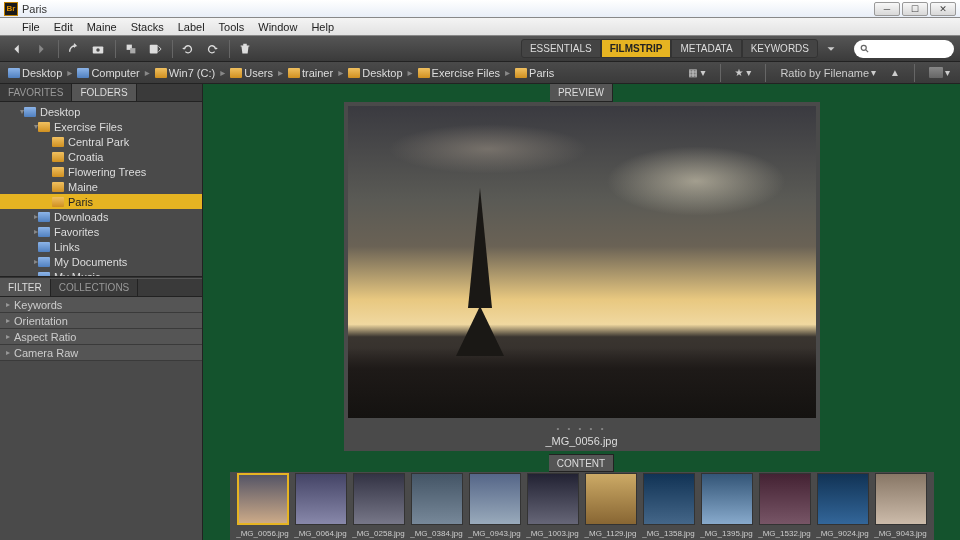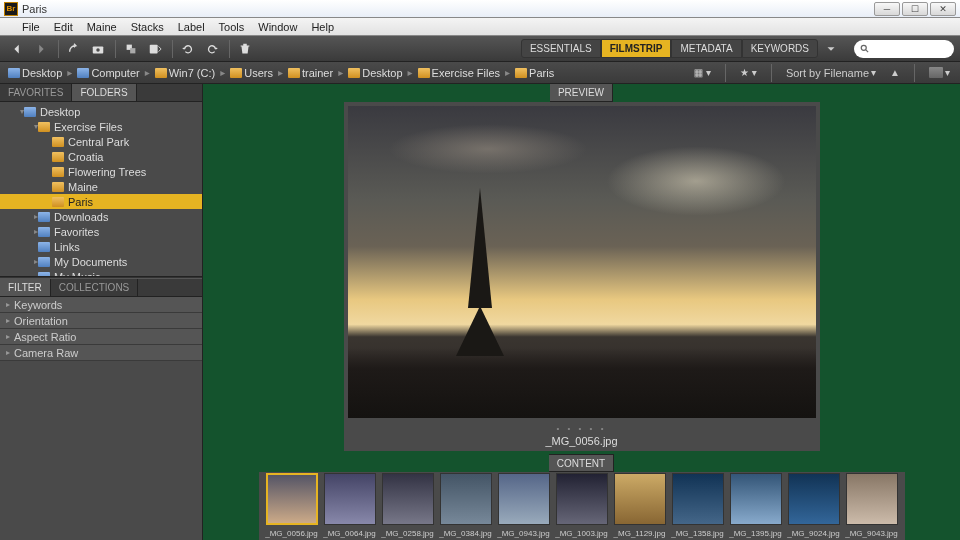--- a/index.html
+++ b/index.html
@@ -235,21 +235,21 @@
       <div class="pcrumb">
         <div class="ficon"></div>
         <span>Paris</span>
       </div>
     </div>
   <div class="pathright">
     <div class="pb">▦ ▾</div>
     <div class="tsep"></div>
     <div class="pb">★ ▾</div>
     <div class="tsep"></div>
-    <div class="pb sortlabel"><span>Sort by Filename</span> ▾</div>
+    <div class="pb sortlabel"><span>Ratio by Filename</span> ▾</div>
     <div class="pb">▲</div>
     <div class="tsep"></div>
     <div class="pb"><span class="ficon" style="width:14px;height:11px;display:inline-block;background:linear-gradient(#888,#666);border-radius:1px"></span> ▾</div>
   </div>
 </div>
 
 <div class="main">
   <div class="leftcol">
     <div class="panel-tabs" id="foldertabs">
         <div class="ptab">FAVORITES</div>
@@ -391,20 +391,24 @@
         </div>
         <div class="thumb">
           <div class="timg t8"></div>
           <div class="tlabel">_MG_1358.jpg</div>
         </div>
         <div class="thumb">
           <div class="timg t9"></div>
           <div class="tlabel">_MG_1395.jpg</div>
         </div>
         <div class="thumb">
+          <div class="timg t10"></div>
+          <div class="tlabel">_MG_1532.jpg</div>
+        </div>
+        <div class="thumb">
           <div class="timg t11"></div>
           <div class="tlabel">_MG_9024.jpg</div>
         </div>
         <div class="thumb">
           <div class="timg t12"></div>
           <div class="tlabel">_MG_9043.jpg</div>
         </div>
       </div>
   </div>
 </div>

